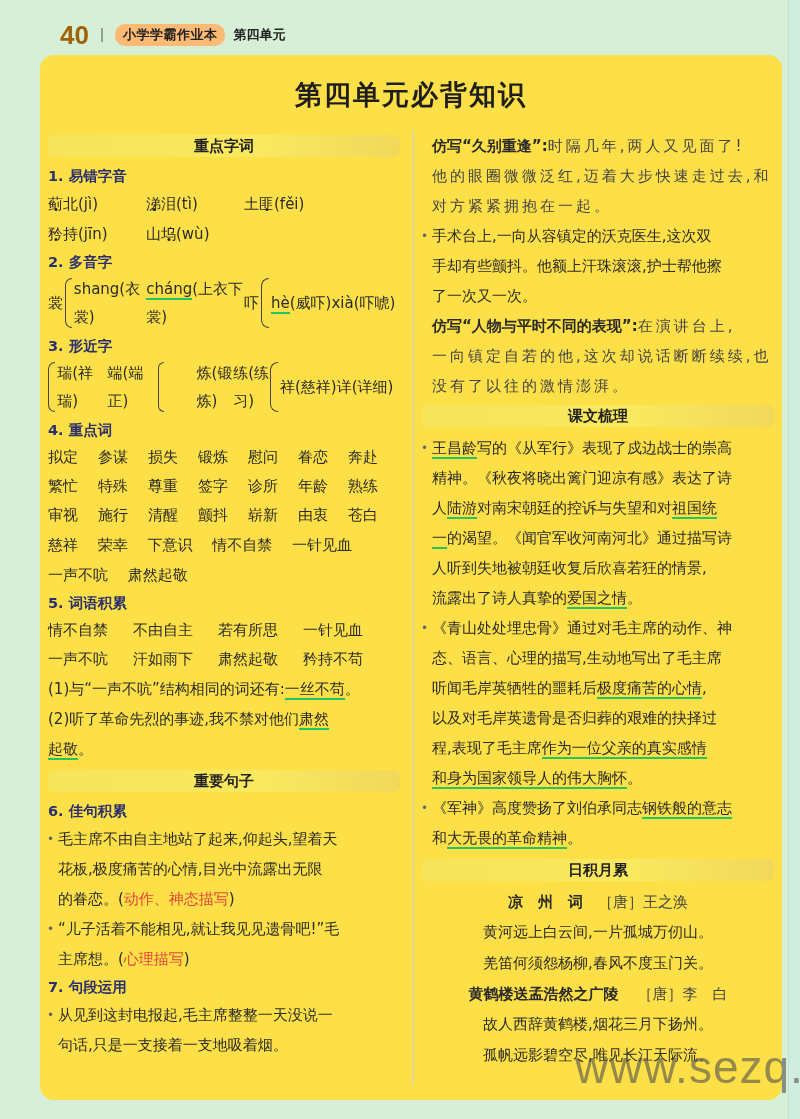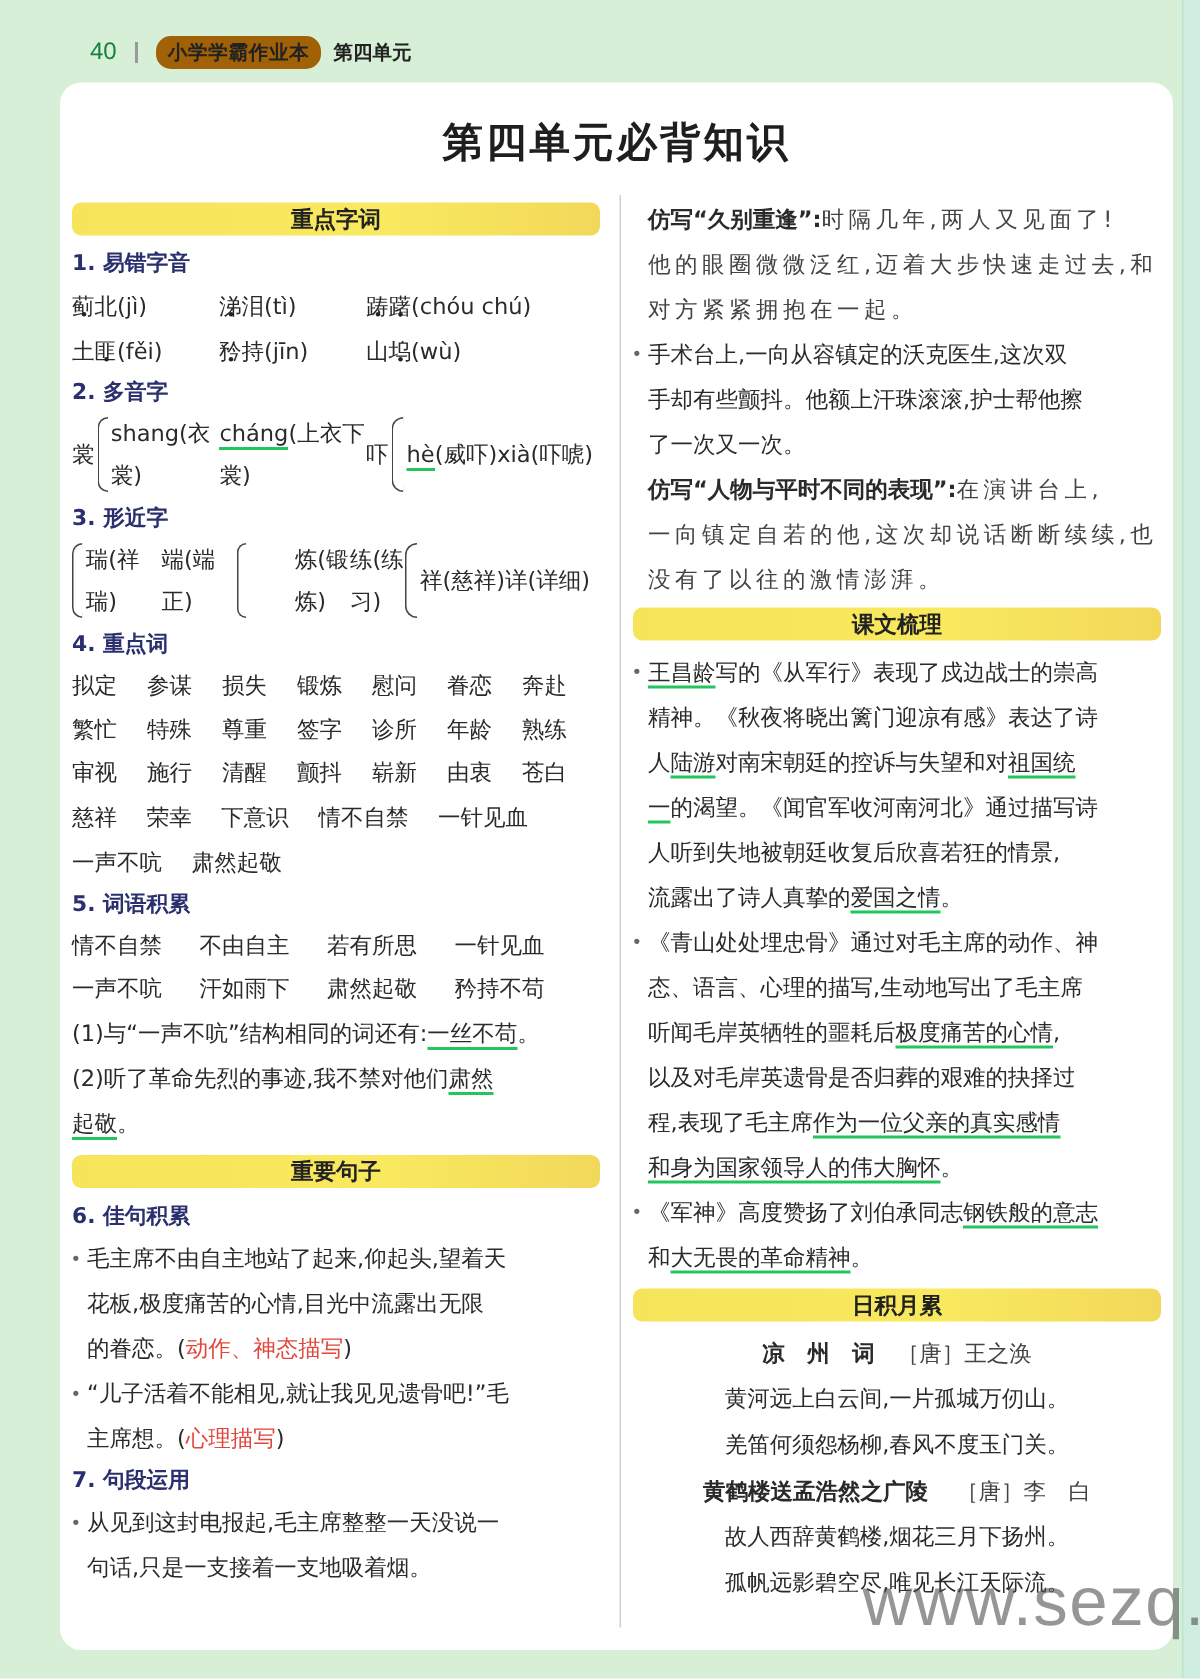--- a/index.html
+++ b/index.html
@@ -13,32 +13,32 @@
   .right-strip {
     position: absolute; top: 0; right: 0; width: 12px; height: 1119px;
     background: #cfeee0;
     border-left: 1px solid #bfe3cf;
   }
   
   .page-header {
     position: absolute; top: 22px; left: 60px; height: 26px;
     display: flex; align-items: center; gap: 8px;
   }
-  .page-num { font-size: 16px; font-weight: normal; color: #15803d; font-family: "Liberation Sans", sans-serif; }
+  .page-num { font-size: 26px; font-weight: bold; color: #a16207; font-family: "Liberation Sans", sans-serif; }
   .page-sep { width: 2px; height: 14px; background: #999; margin: 0 4px; }
   .book-badge {
-    background: #a16207; color: #222; font-size: 13px; font-weight: bold;
+    background: #fdba74; color: #222; font-size: 13px; font-weight: bold;
     padding: 2px 8px; border-radius: 10px; letter-spacing: 0.5px;
   }
   .unit-label { font-size: 13px; font-weight: bold; color: #222; }
 
   
   .card {
     position: absolute; left: 40px; top: 55px; width: 742px; height: 1045px;
-    background: #ffffff; border-radius: 14px;
+    background: #fde047; border-radius: 14px;
   }
   .page-title {
     position: absolute; top: 22px; left: 0; width: 742px; text-align: center;
     font-size: 27px; font-weight: bold; color: #1e1e1e; letter-spacing: 2px;
   }
   .divider {
     position: absolute; left: 373px; top: 75px; width: 1px; height: 955px;
     background: #cfcfcf;
   }
   .col { position: absolute; top: 76px; }
@@ -109,21 +109,20 @@
   <div class="page-title">第四单元必背知识</div>
   <div class="divider"></div>
 
   <div class="col col-left">
     <div class="section-bar">重点字词</div>
 
     <div class="subhead">1. 易错字音</div>
     <div class="pinyin-grid">
       <div><span><span class="dot">蓟</span>北</span><span>(jì)</span></div>
       <div><span><span class="dot">涕</span>泪</span><span>(tì)</span></div>
-      <div><span><span class="dot">踌</span><span class="dot">躇</span></span><span>(chóu chú)</span></div>
       <div><span>土<span class="dot">匪</span></span><span>(fěi)</span></div>
       <div><span><span class="dot">矜</span>持</span><span>(jīn)</span></div>
       <div><span>山<span class="dot">坞</span></span><span>(wù)</span></div>
     </div>
 
     <div class="subhead">2. 多音字</div>
     <div class="brace-row" style="gap: 0;">
       <div class="brace-group" style="width:196px;">
         <span class="brace-head">裳</span>
         <span class="brace"></span>

